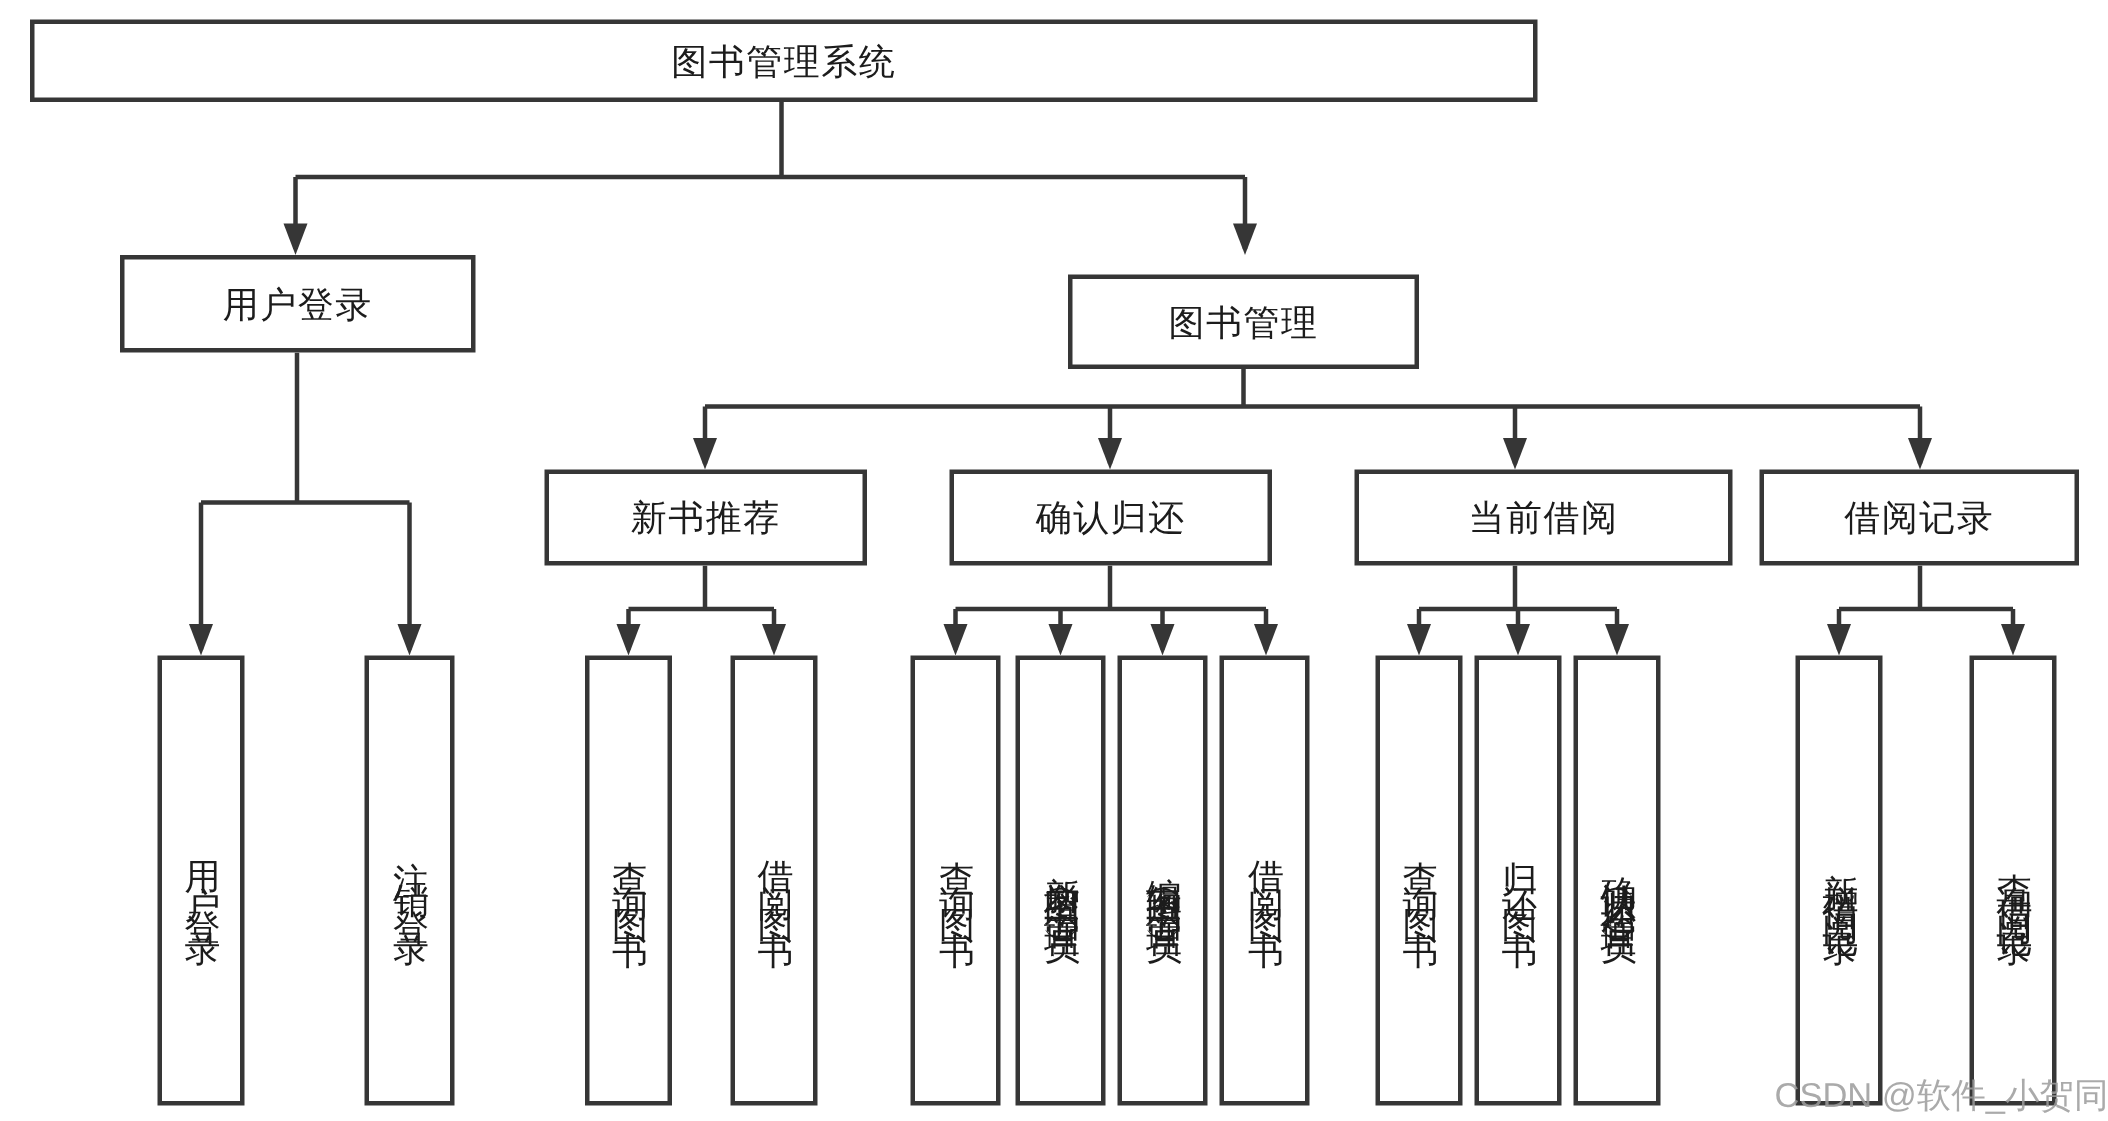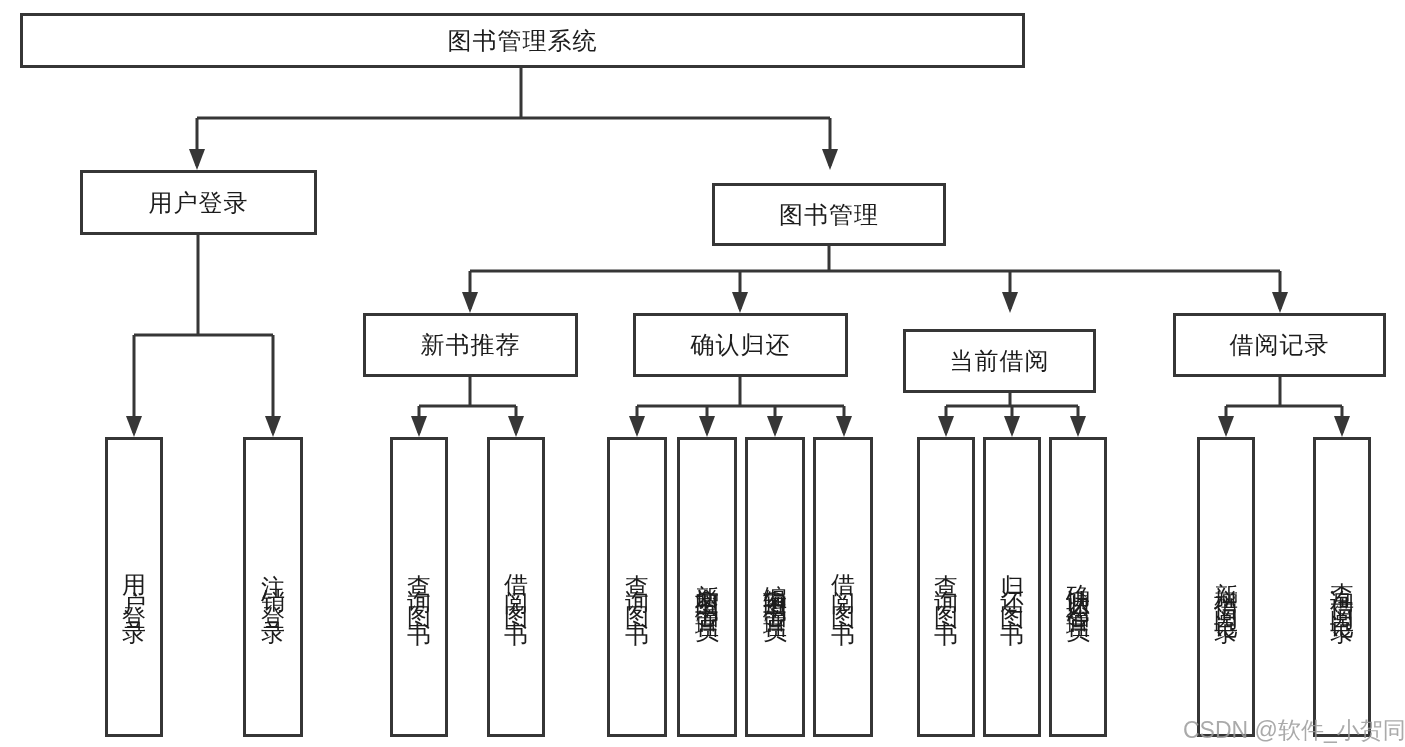--- a/index.html
+++ b/index.html
@@ -91,21 +91,21 @@
     </g>
   </svg>
 
   <div class="hbox" style="left:20px;top:13px;width:1005px;height:55px;">图书管理系统</div>
 
   <div class="hbox" style="left:80px;top:170px;width:237px;height:65px;">用户登录</div>
   <div class="hbox" style="left:712px;top:170px;width:234px;height:63px;margin-top:13px;">图书管理</div>
 
   <div class="hbox" style="left:363px;top:313px;width:215px;height:64px;">新书推荐</div>
   <div class="hbox" style="left:633px;top:313px;width:215px;height:64px;">确认归还</div>
-  <div class="hbox" style="left:903px;top:313px;width:193px;height:64px;margin-top:16px;">当前借阅</div>
+  <div class="hbox" style="left:903px;top:313px;width:252px;height:64px;">当前借阅</div>
   <div class="hbox" style="left:1173px;top:313px;width:213px;height:64px;">借阅记录</div>
 
   <div class="vbox" style="left:105px;width:58px;">
     <span class="vtext ls-wide">用户登录</span>
   </div>
   <div class="vbox" style="left:243px;width:60px;">
     <span class="vtext ls-wide">注销登录</span>
   </div>
 
   <div class="vbox" style="left:390px;width:58px;">

